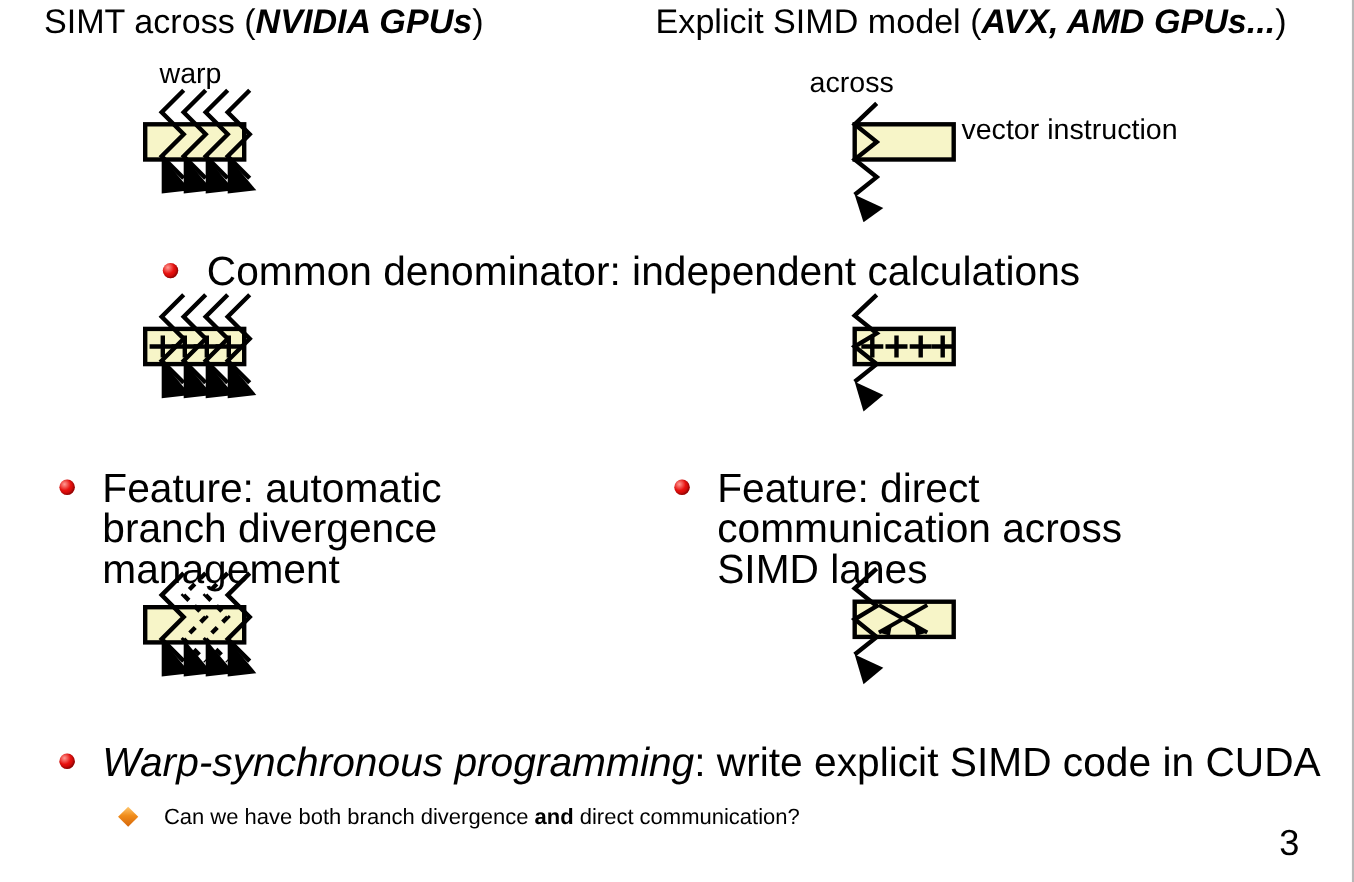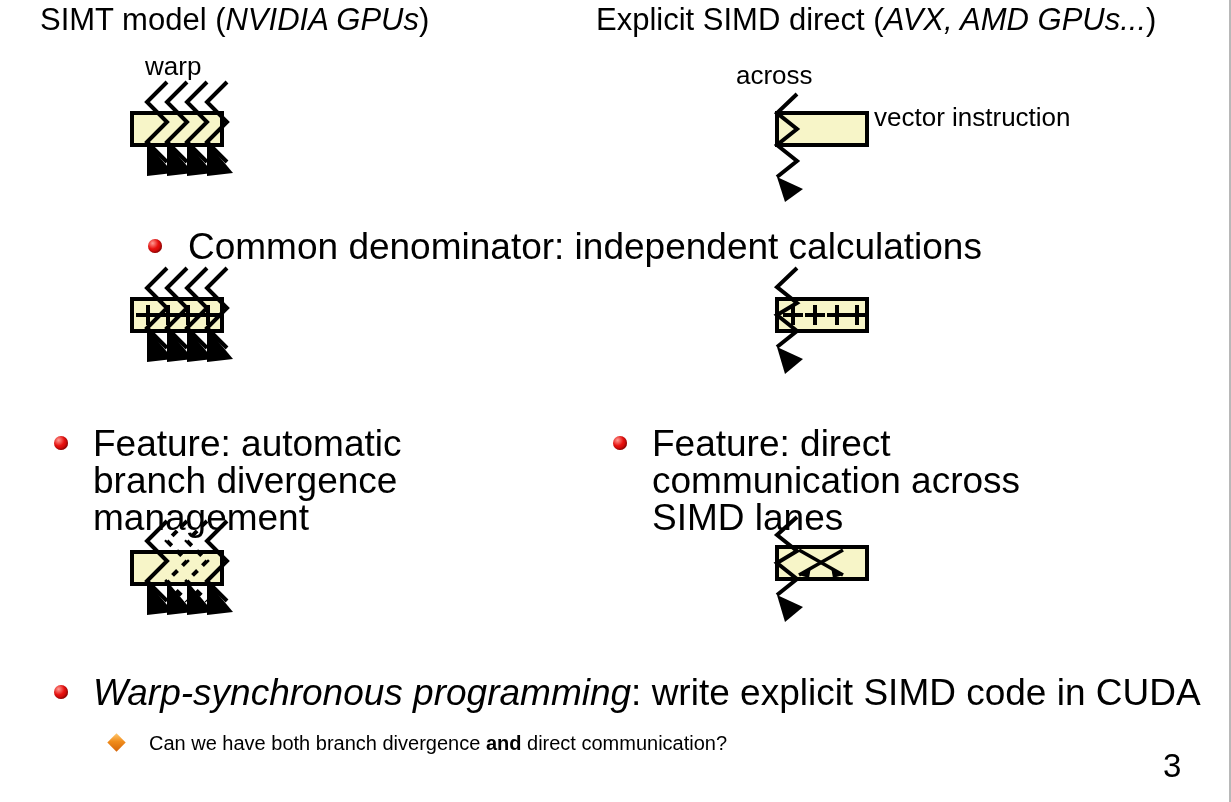--- a/index.html
+++ b/index.html
@@ -20,21 +20,21 @@
   }
 
   
   .col-header {
     position: absolute;
     font-size: 31px;
     line-height: 34px;
     white-space: nowrap;
     color: #000;
   }
-  .col-header .it { font-style: italic; }
+  .col-header .it { font-style: italic; font-weight: bold; }
 
   #header-left  { left: 40px;  top: 3px; }
   #header-right { left: 596px; top: 3px; }
 
   
   .diagram-caption {
     position: absolute;
     font-size: 26px;
     line-height: 24px;
     white-space: nowrap;
@@ -110,25 +110,25 @@
   #diagram-simd-add   { left: 765px; top: 262px; width: 120px; height: 120px; }
   #diagram-simd-comm  { left: 765px; top: 505px; width: 120px; height: 130px; }
   .diagram svg { display: block; }
 </style>
 </head>
 <body>
 
 <div id="slide">
 
   <div class="col-header" id="header-left">
-    <span>SIMT model (</span><span class="it">NVIDIA GPUs</span><span>)</span>
+    <span>SIMT across (</span><span class="it">NVIDIA GPUs</span><span>)</span>
   </div>
 
   <div class="col-header" id="header-right">
-    <span>Explicit SIMD direct (</span><span class="it">AVX, AMD GPUs...</span><span>)</span>
+    <span>Explicit SIMD model (</span><span class="it">AVX, AMD GPUs...</span><span>)</span>
   </div>
 
   <div class="diagram-caption" id="caption-warp">warp</div>
   <div class="diagram-caption" id="caption-thread">across</div>
   <div class="diagram-caption" id="caption-vector">vector instruction</div>
 
   <div class="diagram" id="diagram-warp">
     <svg width="120" height="120" viewBox="0 0 120 120">
 
       <rect x="12" y="37" width="90" height="32" fill="#f7f5c8" stroke="#000" stroke-width="4"></rect>

